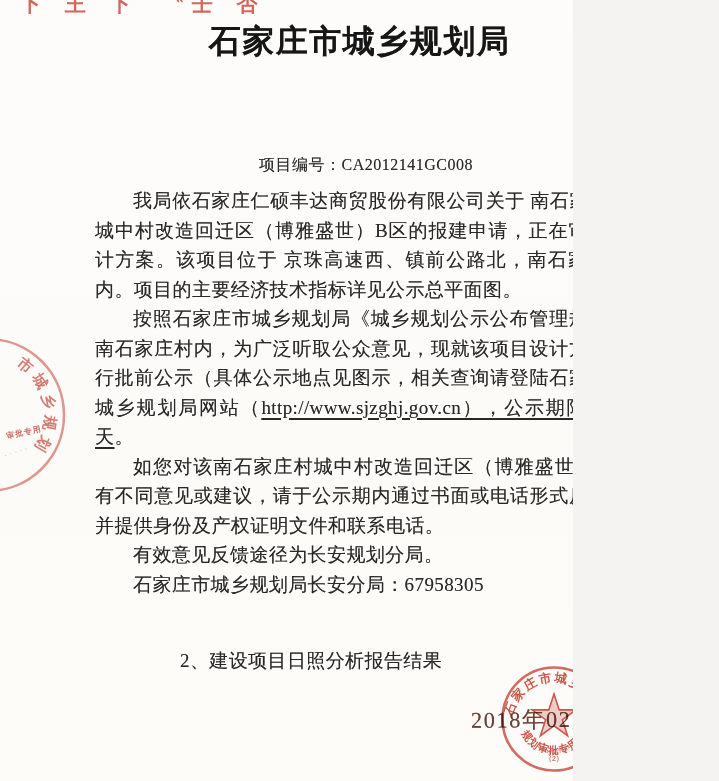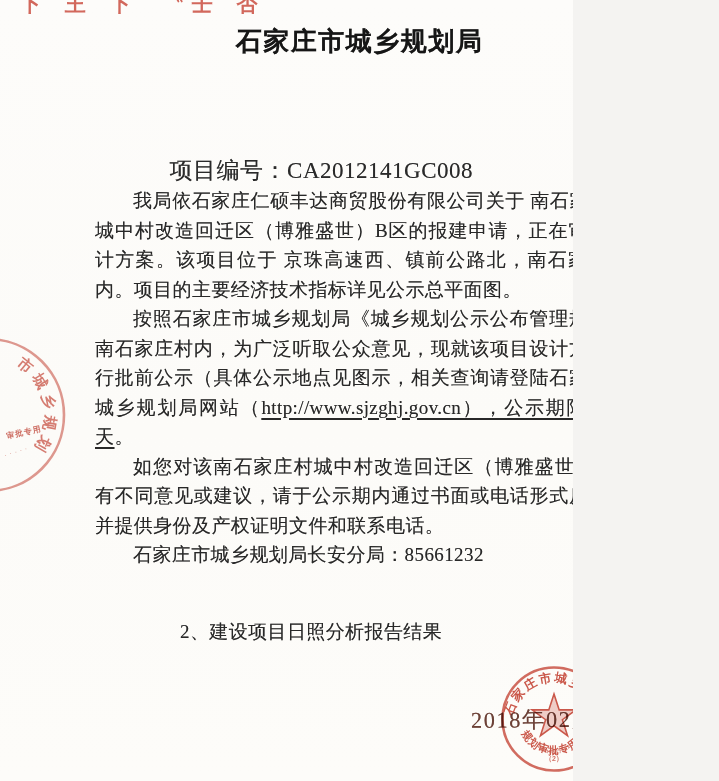--- a/index.html
+++ b/index.html
@@ -17,27 +17,27 @@
 
   
   .top-marks{position:absolute;top:-10px;left:20px;z-index:4;
     font-family:"Liberation Sans", sans-serif;font-weight:700;
     color:rgba(197,62,48,.78);font-size:21px;letter-spacing:9px;white-space:nowrap;}
   .top-marks .grp2{margin-left:22px;}
 
   
   .titles{position:absolute;top:25px;left:0;width:719px;text-align:center;z-index:1;
     font-family:"Liberation Sans", sans-serif;font-weight:700;color:#161616;
-    font-size:26px;line-height:32px;letter-spacing:1.5px;
+    font-size:32px;line-height:32px;letter-spacing:1.5px;
     text-shadow:0 0 .5px rgba(0,0,0,.55);}
   .titles div{white-space:nowrap;}
 
   
   .project-no{position:absolute;top:155px;right:100px;z-index:1;
-    font-size:23px;letter-spacing:.5px;color:#2a2a2a;white-space:nowrap;
+    font-size:16px;letter-spacing:.5px;color:#2a2a2a;white-space:nowrap;
     text-shadow:0 0 .4px rgba(0,0,0,.4);}
 
   
   .body-text{position:absolute;top:186px;left:95px;width:533px;z-index:1;
     font-size:19px;line-height:29.5px;letter-spacing:.4px;
     text-align:justify;color:#282828;text-shadow:0 0 .45px rgba(0,0,0,.4);}
   .body-text p{margin:0;text-indent:2em;}
   .u{ text-decoration:underline;text-underline-offset:4px;text-decoration-thickness:1.5px;}
   .attach{margin-top:47px;padding-left:2em;}
   .attach .l1{white-space:nowrap;line-height:30px;}
@@ -76,21 +76,22 @@
   <div class="titles">
     <div>石家庄市城乡规划局</div>
   </div>
 
   <div class="project-no">项目编号：CA2012141GC008</div>
 
   <div class="body-text">
     <p>我局依石家庄仁硕丰达商贸股份有限公司关于 南石家庄村城中村改造回迁区（博雅盛世）B区的报建申请，正在审查设计方案。该项目位于 京珠高速西、镇前公路北，南石家庄村内。项目的主要经济技术指标详见公示总平面图。</p>
     <p><span>按照石家庄市城乡规划局《城乡规划公示公布管理规定》南石家庄村内，为广泛听取公众意见，现就该项目设计方案进行批前公示（具体公示地点见图示，相关查询请登陆石家庄市城乡规划局网站（</span><span class="u">http://www.sjzghj.gov.cn），公示期限为10天</span><span>。</span></p>
     <p>如您对该南石家庄村城中村改造回迁区（博雅盛世）B区有不同意见或建议，请于公示期内通过书面或电话形式反馈。并提供身份及产权证明文件和联系电话。</p>
-    <p>石家庄市城乡规划局长安分局：85661232</p>
+    <p>有效意见反馈途径为长安规划分局。</p>
+    <p>石家庄市城乡规划局长安分局：67958305</p>
 
     <div class="attach">
       <div class="l2">2、建设项目日照分析报告结果</div>
     </div>
   </div>
 
   <svg class="seal-left" viewBox="0 0 160 160" aria-hidden="true">
     <circle cx="80" cy="78" r="76" fill="none" stroke="rgba(198,72,58,.62)" stroke-width="2.6"></circle>
     <defs>
       <path id="leftArc" d="M 99.5 24.4 A 57 57 0 0 1 120.3 118.3" fill="none"></path>

